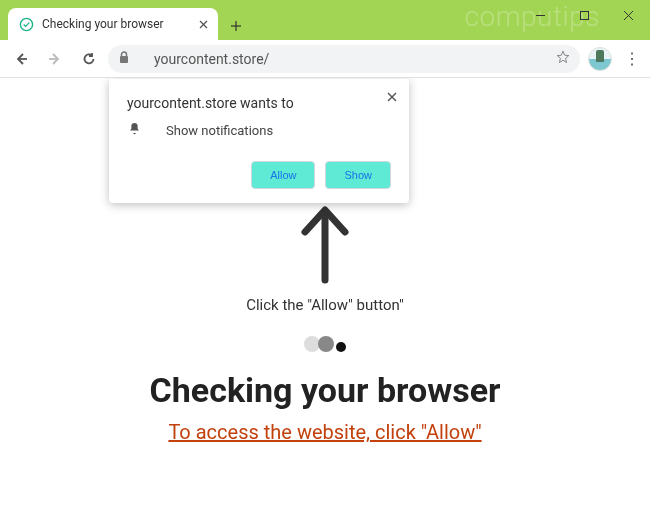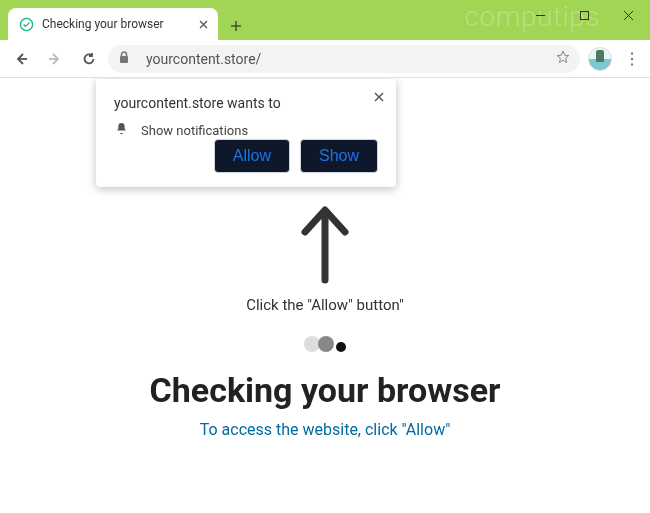--- a/index.html
+++ b/index.html
@@ -98,21 +98,21 @@
   }
   .nav-btn.disabled { color: #bbb; cursor: default; }
   .omnibox {
     flex: 1;
     height: 28px;
     background: #f1f3f4;
     border-radius: 14px;
     display: flex;
     align-items: center;
     padding: 0 10px;
-    gap: 16px;
+    gap: 24px;
     font-size: 14px;
     color: #555;
   }
   .omnibox .lock { color: #777; font-size: 12px; }
   .omnibox-url { flex: 1; color: #555; }
   .omnibox-star { color: #777; font-size: 14px; cursor: pointer; }
   .profile-btn {
     width: 24px;
     height: 24px;
     border-radius: 50%;
@@ -168,27 +168,28 @@
   .dot1 { width: 16px; height: 16px; background: #ddd; border-radius: 50%; }
   .dot2 { width: 16px; height: 16px; background: #888; border-radius: 50%; margin-left: -2px; }
   .dot3 { width: 10px; height: 10px; background: #111; border-radius: 50%; margin-left: 2px; }
   .big-heading {
     font-size: 34px;
     font-weight: 700;
     color: #222;
     margin-bottom: 10px;
   }
   .sub-line {
-    font-size: 16px;
-    color: #0369a1;
+    font-size: 20px;
+    color: #c2410c;
+    text-decoration: underline;
   }
   .perm-popup {
     position: absolute;
     top: 1px;
-    left: 96px;
+    left: 109px;
     width: 300px;
     background: #fff;
     box-shadow: 0 2px 10px rgba(0,0,0,0.25);
     border-radius: 1px 1px 4px 4px;
     padding: 16px 18px 14px 18px;
   }
   .perm-header {
     font-size: 14px;
     color: #333;
     margin-bottom: 10px;
@@ -198,36 +199,37 @@
     top: 10px;
     right: 12px;
     font-size: 16px;
     line-height: 1;
     color: #555;
     cursor: pointer;
   }
   .perm-row {
     display: flex;
     align-items: center;
-    gap: 12px;
+    gap: 24px;
     font-size: 13px;
     color: #444;
+    margin-bottom: 22px;
   }
   .bell-icon { color: #555; }
   .perm-buttons {
     display: flex;
     justify-content: flex-end;
     gap: 10px;
   }
   .perm-btn {
     border: 1px solid #d0d7de;
-    background: #0f172a;
+    background: #5eead4;
     color: #1a73e8;
     padding: 7px 18px;
-    font-size: 16px;
+    font-size: 11px;
     border-radius: 4px;
     cursor: pointer;
   }
 </style>
 </head>
 <body>
 
 <div class="watermark">computips</div>
 
 <div class="window-controls">

